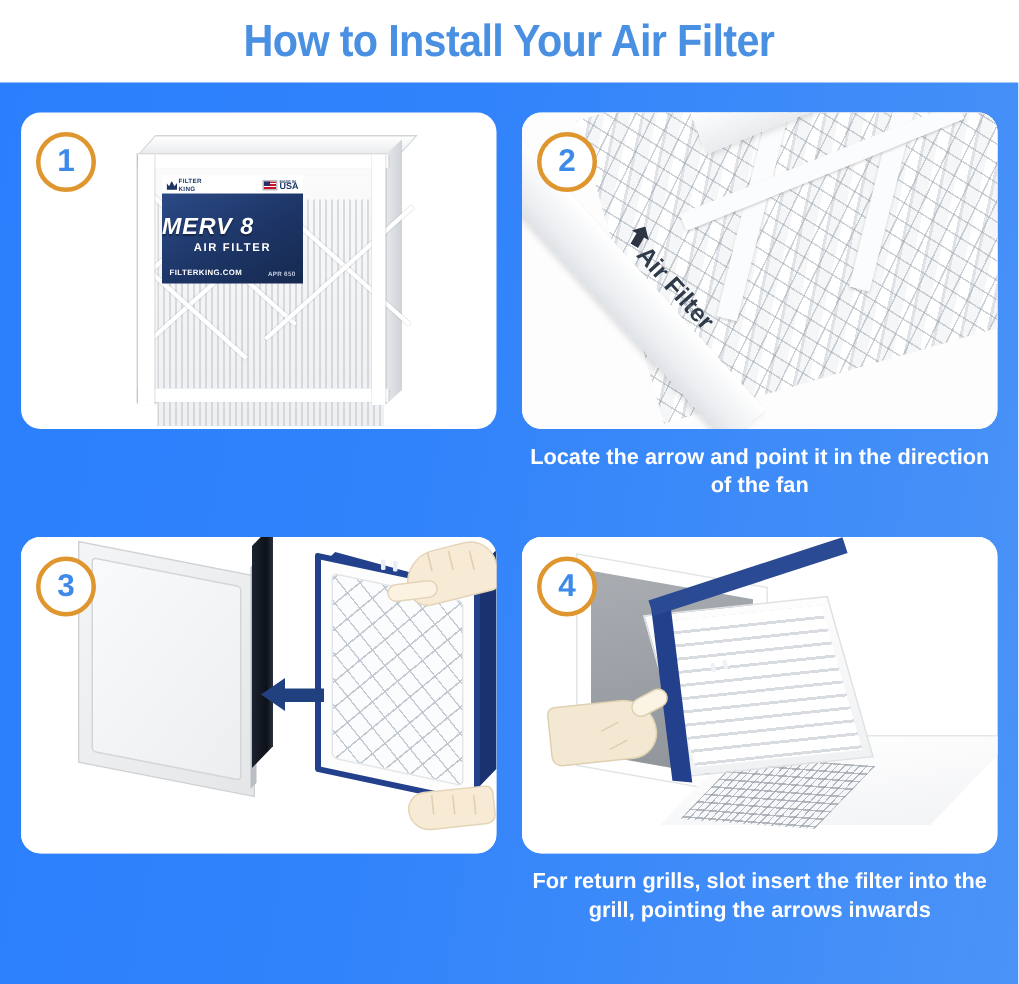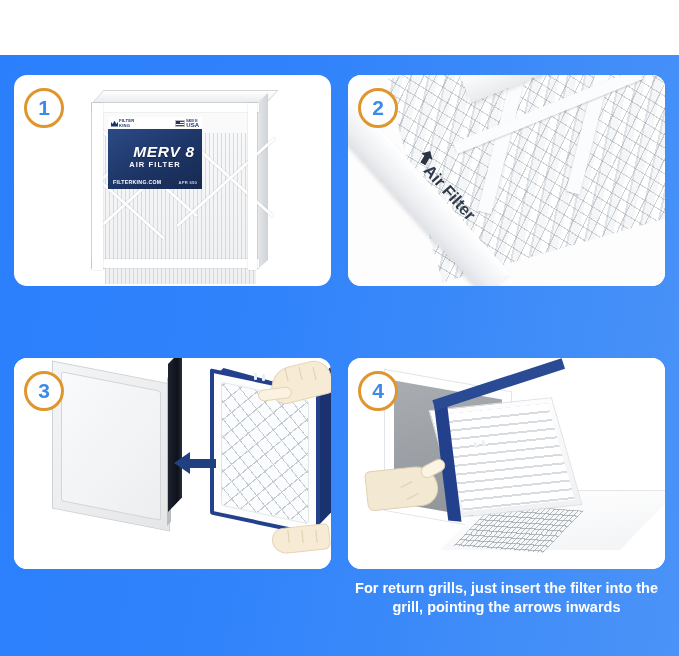--- a/index.html
+++ b/index.html
@@ -127,21 +127,21 @@
   }
   .usa-flag::before {
     content:''; position:absolute; left:0; top:0; width:4.5px; height:3.2px; background:#25306b;
   }
   .usa-words { line-height: 3.6px; }
   .usa-small { font-size: 2.6px; font-weight: bold; color: #1d3566; display: block; }
   .usa-big { font-size: 6px; font-weight: bold; color: #1d3566; display: block; }
 
   .merv {
     position: absolute; left: 0; top: 14px; width: 112px;
-    text-align: center; color: #ffffff;
+    color: #ffffff;
     font-size: 15.5px; font-weight: bold; font-style: italic;
     letter-spacing: .6px;
     text-shadow: 0 1px 1px rgba(0,0,0,.4);
   }
   .merv-sub {
     position: absolute; left: 0; top: 31px; width: 94px;
     text-align: center; color: #ffffff;
     font-size: 7.5px; font-weight: bold; letter-spacing: 1.1px;
   }
   .lab-bottom {
@@ -386,20 +386,23 @@
     transform-origin: top left;
     z-index: 5;
   }
   #p4-cap { left: 348px; top: 579px; width: 317px; }
 </style>
 </head>
 <body>
 
 <div id="page">
 
+  <div id="header">
+    <div id="title">How to Install Your Air Filter</div>
+  </div>
 
   <div id="body-bg"></div>
 
   <div class="card" id="p1-card">
     <div id="p1-photo">
       <div class="ph-top"></div>
       <div class="ph-right"></div>
       <div class="ph-frame">
         <div class="ph-media"></div>
 
@@ -456,20 +459,21 @@
       <div class="c-frame-long"></div>
       <div class="c-frame-long2"></div>
       <div class="c-arrow"></div>
       <div class="c-airfilter">Air Filter</div>
       <div class="c-airfilter-sub">airflow</div>
     </div>
   </div>
   <div class="badge" style="left:358px; top:88px;">
     <span>2</span>
   </div>
+  <div class="caption" id="p2-cap">Locate the arrow and point it in the direction of the fan</div>
 
   <div class="card" id="p3-card">
     <div id="p3-scene">
       <div class="u-topedge"></div>
       <div class="u-face">
         <div class="u-inner"></div>
       </div>
       <div class="u-sidelight"></div>
       <div class="u-slot"></div>
 
@@ -517,15 +521,15 @@
       <div class="g-tick" style="left:134px;top:82px;transform:rotate(-18deg);"></div>
       <div class="g-hand"></div>
       <div class="g-thumb"></div>
       <div class="finger-line" style="left:58px;top:120px;transform:rotate(62deg);z-index:14;"></div>
       <div class="finger-line" style="left:64px;top:132px;transform:rotate(62deg);z-index:14;"></div>
     </div>
   </div>
   <div class="badge" style="left:358px; top:371px;">
     <span>4</span>
   </div>
-  <div class="caption" id="p4-cap">For return grills, just insert the filter into the grill, pointing the arrows inwards</div>
+  <div class="caption" id="p4-cap">For return grills, slot insert the filter into the grill, pointing the arrows inwards</div>
 
 </div>
 
 </body></html>

